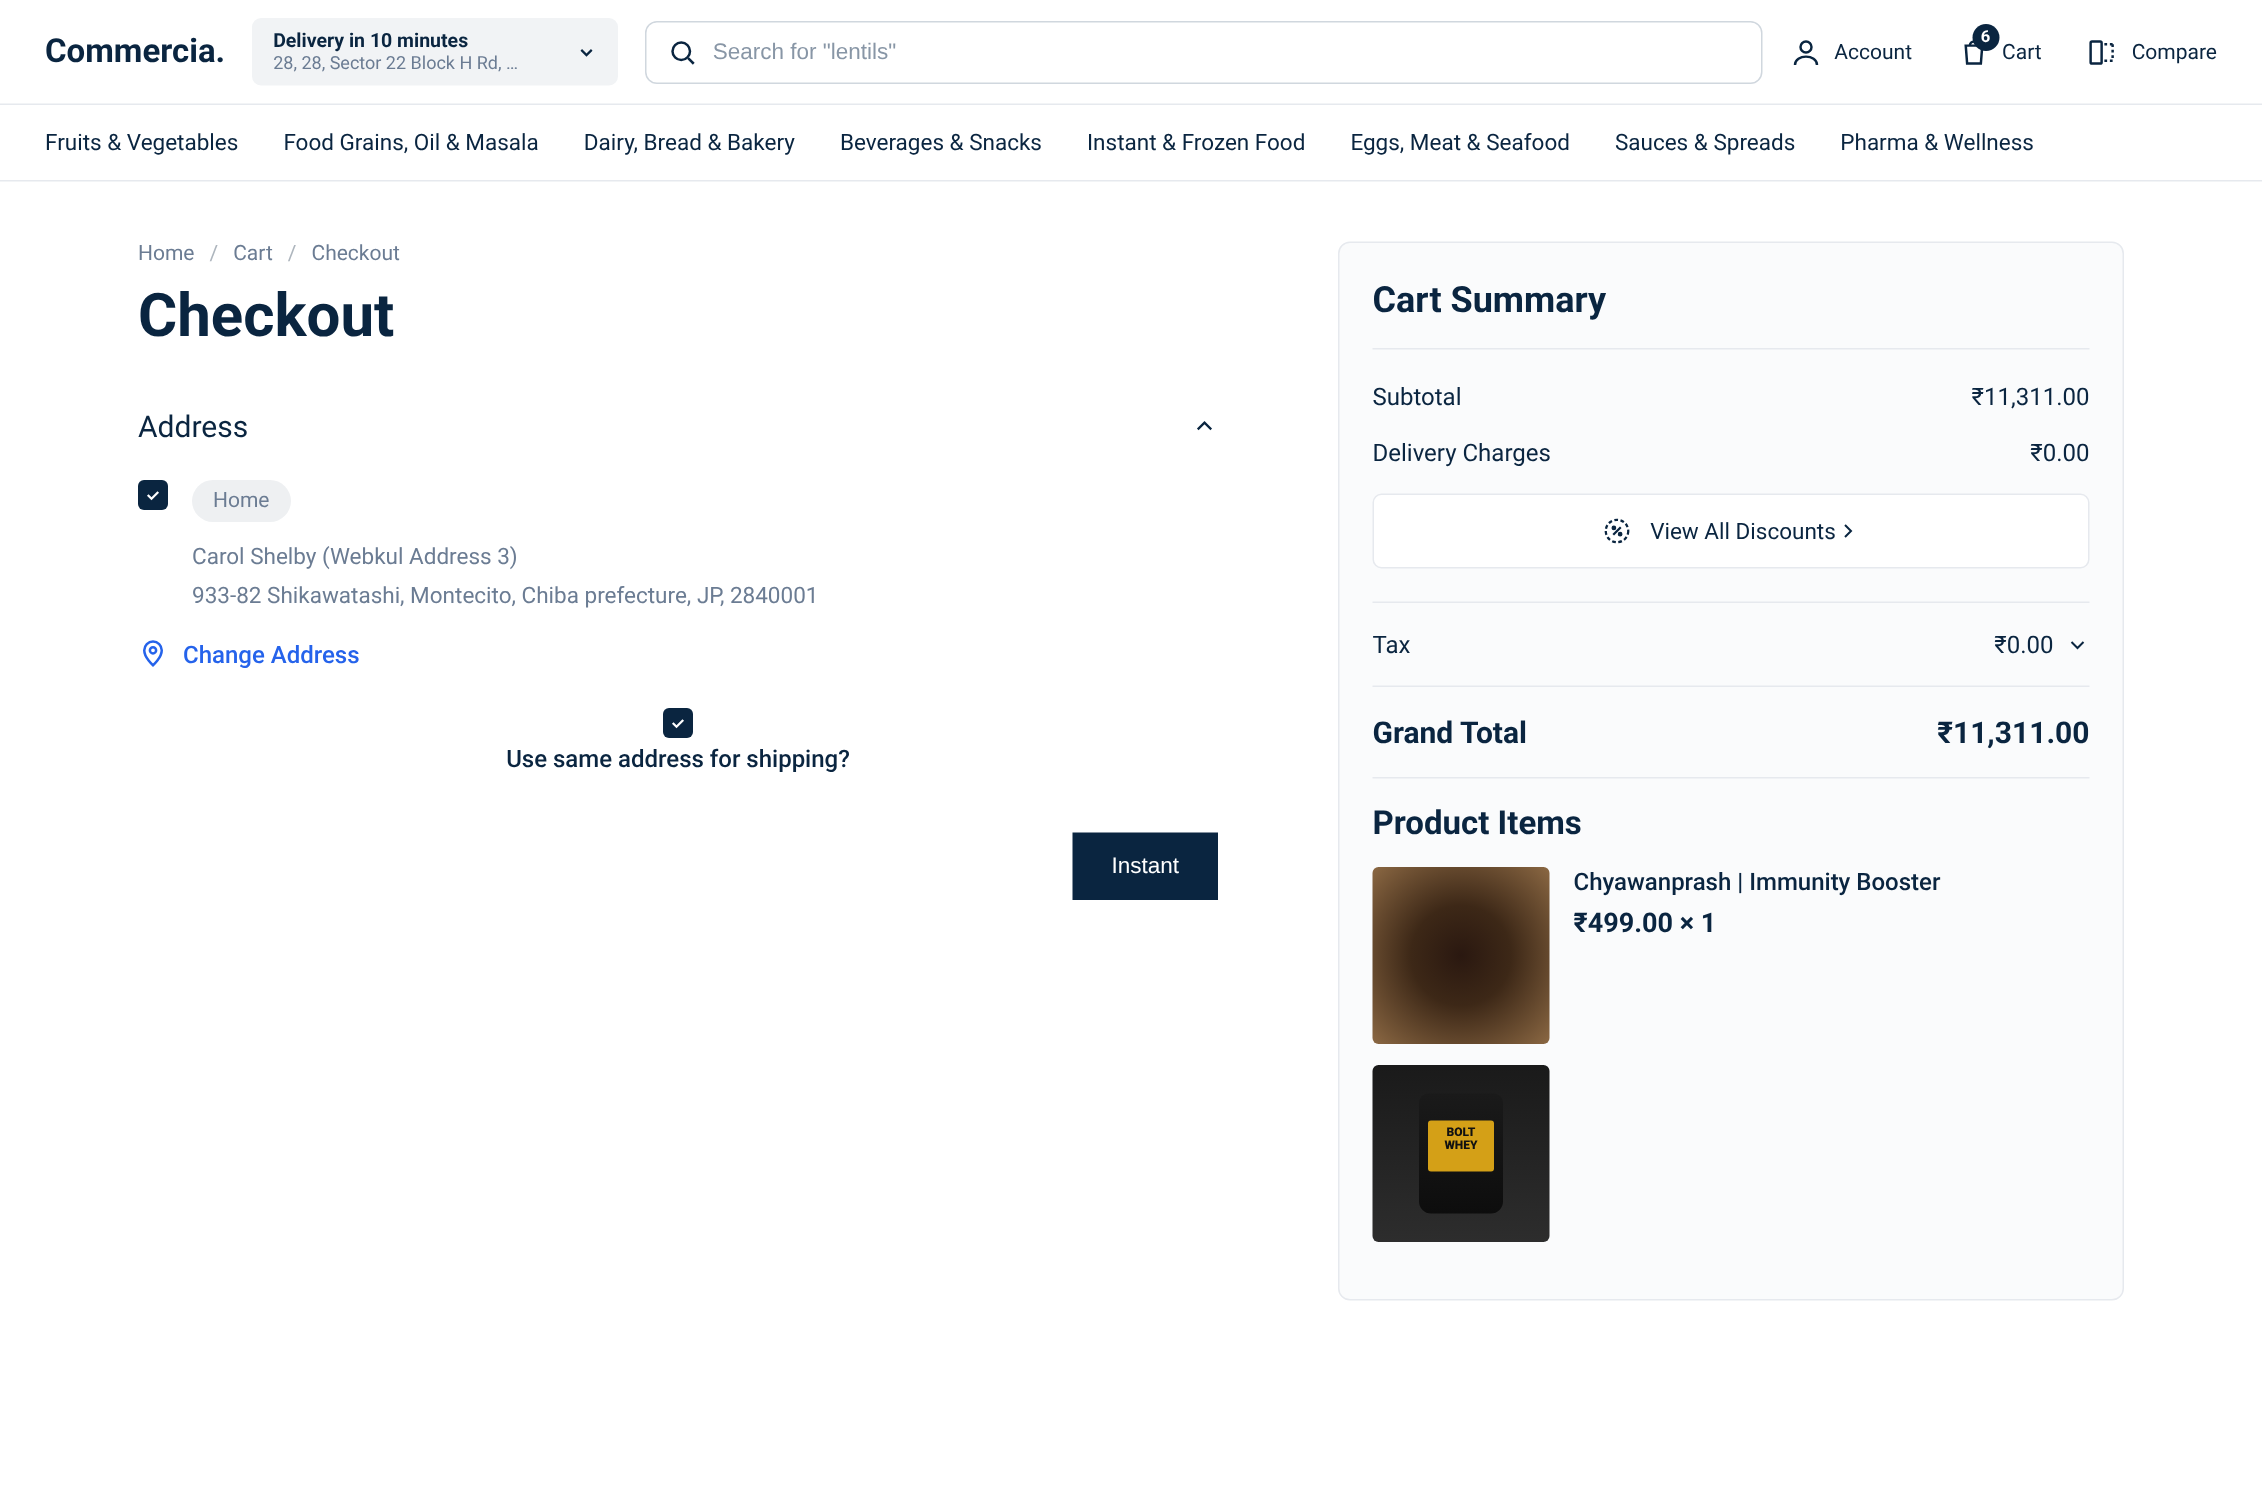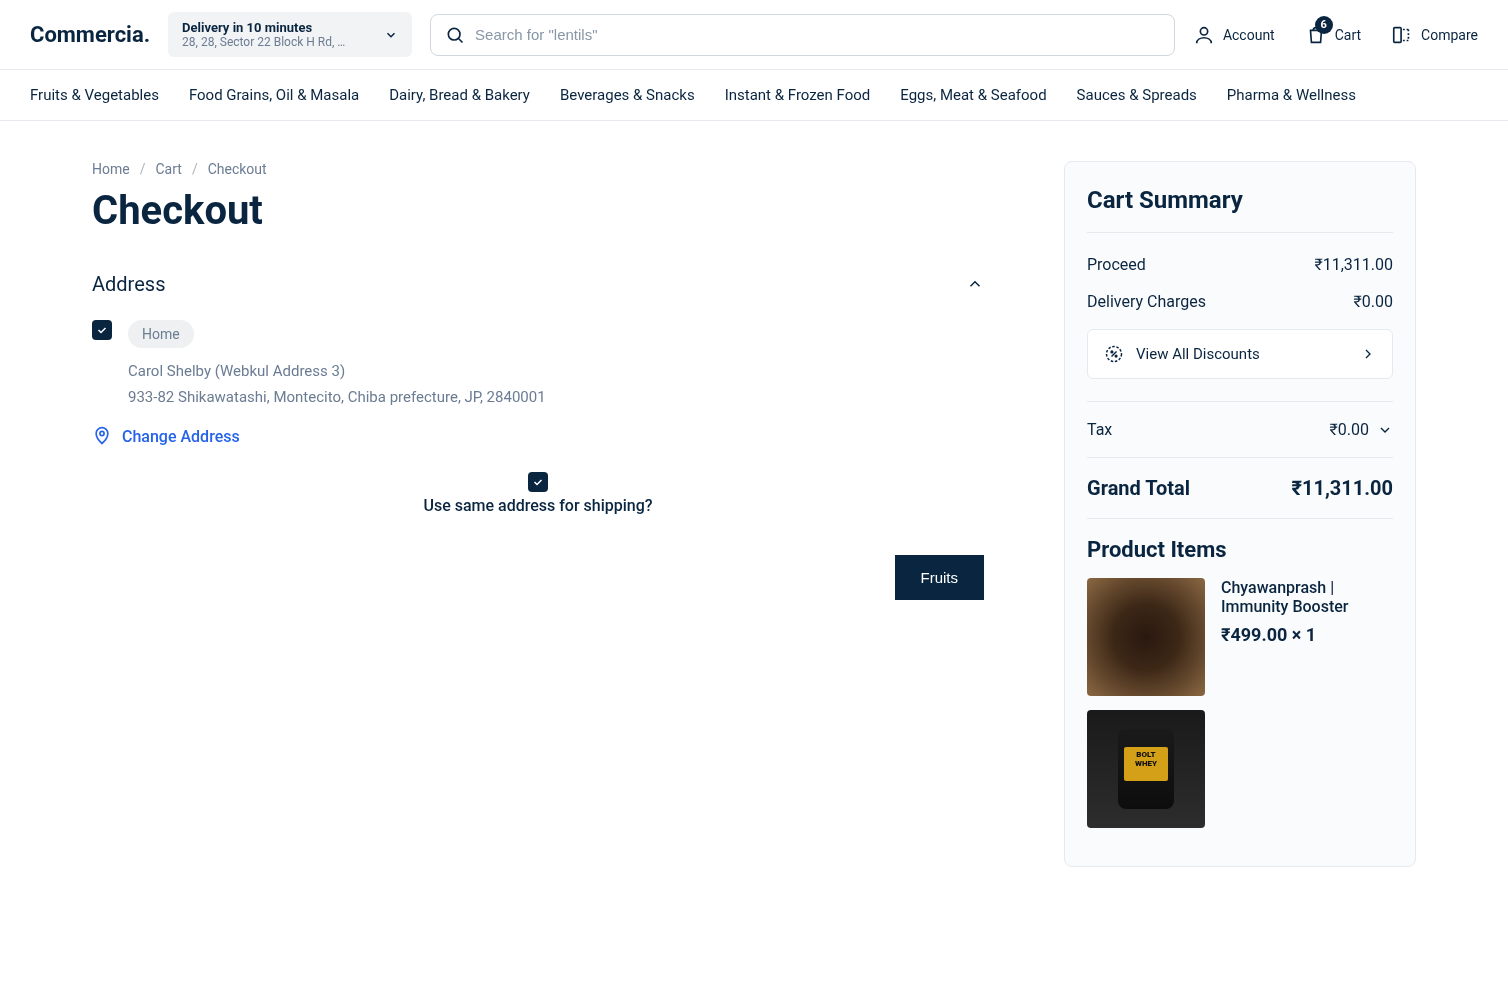--- a/index.html
+++ b/index.html
@@ -21,21 +21,21 @@
   .header-action { display: flex; align-items: center; gap: 8px; cursor: pointer; font-size: 14px; color: #0a2540; position: relative;}
   .cart-badge { position: absolute; top: -8px; left: 10px; background: #0a2540; color: #fff; border-radius: 999px; font-size: 11px; font-weight: 700; width: 18px; height: 18px; display:flex; align-items:center; justify-content:center;}
 
   
   .nav { border-top: 1px solid #e6e9ee; border-bottom: 1px solid #e6e9ee; padding: 0 30px; display: flex; gap: 30px; }
   .nav-item { padding: 16px 0; font-size: 15px; color: #0a2540; cursor: pointer; white-space: nowrap;}
 
   
   .container { max-width: 1440px; margin: 0 auto; padding: 40px 58px; display: flex; gap: 80px; }
   .main-col { flex: 1; min-width:0;}
-  .side-col { width: 352px; flex-shrink:0;}
+  .side-col { width: 524px; flex-shrink:0;}
 
   
   .crumbs { display: flex; gap: 10px; font-size: 14px; color: #6b7c93; margin-bottom: 10px;}
   .crumbs .sep { color: #adb5bd;}
   .page-title { font-size: 40px; font-weight: 700; color: #0a2540; margin-bottom: 38px;}
 
   
   .section-head { display: flex; justify-content: space-between; align-items: center; cursor: pointer; margin-bottom: 24px;}
   .section-head h2 { font-size: 20px; font-weight: 400; color: #0a2540;}
   .address-row { display:flex; align-items:flex-start; gap: 16px; margin-bottom: 14px;}
@@ -44,21 +44,21 @@
   .address-body { padding-left: 36px; color:#6b7c93; font-size:15px; display:flex; flex-direction:column; gap:8px; margin-bottom: 20px;}
   .change-addr { display:flex; align-items:center; gap:10px; color:#2563eb; font-size:16px; font-weight:500; cursor:pointer; margin-bottom:26px;}
   .same-addr { display:flex; align-items:center; gap:4px; font-size:16px; font-weight:500; color:#0a2540;flex-direction:column;}
   .proceed-wrap { display:flex; justify-content:flex-end; margin-top:40px;}
   .btn-proceed { background:#0a2540; color:#fff; padding:14px 26px; font-size:15px; border:none; cursor:pointer;}
 
   
   .summary { border:1px solid #e6e9ee; border-radius:8px; padding: 24px 22px; background:#fafbfc;}
   .summary h2 { font-size:24px; font-weight:700; color:#0a2540; padding-bottom:18px; border-bottom:1px solid #e6e9ee; margin-bottom: 22px;}
   .sum-row { display:flex; justify-content:space-between; font-size:16px; color:#0a2540; margin-bottom:18px;}
-  .disc-btn { border:1px solid #e6e9ee; border-radius:6px; padding:14px 16px; display:flex; align-items:center; justify-content:space-between; cursor:pointer; margin-bottom: 22px; background:#fff;}
+  .disc-btn { border:1px solid #e6e9ee; border-radius:6px; padding:14px 16px; display:flex; align-items:center; justify-content:center; cursor:pointer; margin-bottom: 22px; background:#fff;}
   .disc-btn .left { display:flex; align-items:center; gap:12px; color:#0a2540; font-size:15px;}
   .sum-sep { height:1px; background:#e6e9ee; margin-bottom:18px;}
   .sum-row.total { font-weight:700; font-size:20px;}
   .sum-row.tax { align-items:center;}
   .tax-val { display:flex; align-items:center; gap:8px;}
 
   .products-title { font-size:22px; font-weight:700; color:#0a2540; margin: 16px 0 16px; }
   .product { display:flex; gap:16px; margin-bottom:14px;}
   .prod-img { width:118px; height:118px; border-radius:4px; background:#333; flex-shrink:0; display:flex; align-items:center; justify-content:center; overflow:hidden;}
   .prod-img.brown { background: radial-gradient(circle at 50% 50%, #2a1810 0%, #3d2817 40%, #8b6843 100%);}
@@ -194,30 +194,30 @@
     <div class="same-addr">
       <span class="check">
         <svg width="12" height="12" viewBox="0 0 24 24" fill="none" stroke="#fff" stroke-width="3">
             <polyline points="5 12 10 17 19 8"></polyline>
           </svg>
       </span>
       <span>Use same address for shipping?</span>
     </div>
 
     <div class="proceed-wrap">
-      <button class="btn-proceed">Fruits</button>
+      <button class="btn-proceed">Instant</button>
     </div>
   </div>
 
   <aside class="side-col">
     <div class="summary">
       <h2>Cart Summary</h2>
 
       <div class="sum-row">
-        <span>Proceed</span>
+        <span>Subtotal</span>
         <span>₹11,311.00</span>
       </div>
       <div class="sum-row">
         <span>Delivery Charges</span>
         <span>₹0.00</span>
       </div>
 
       <div class="disc-btn">
         <span class="left">
           <span>

